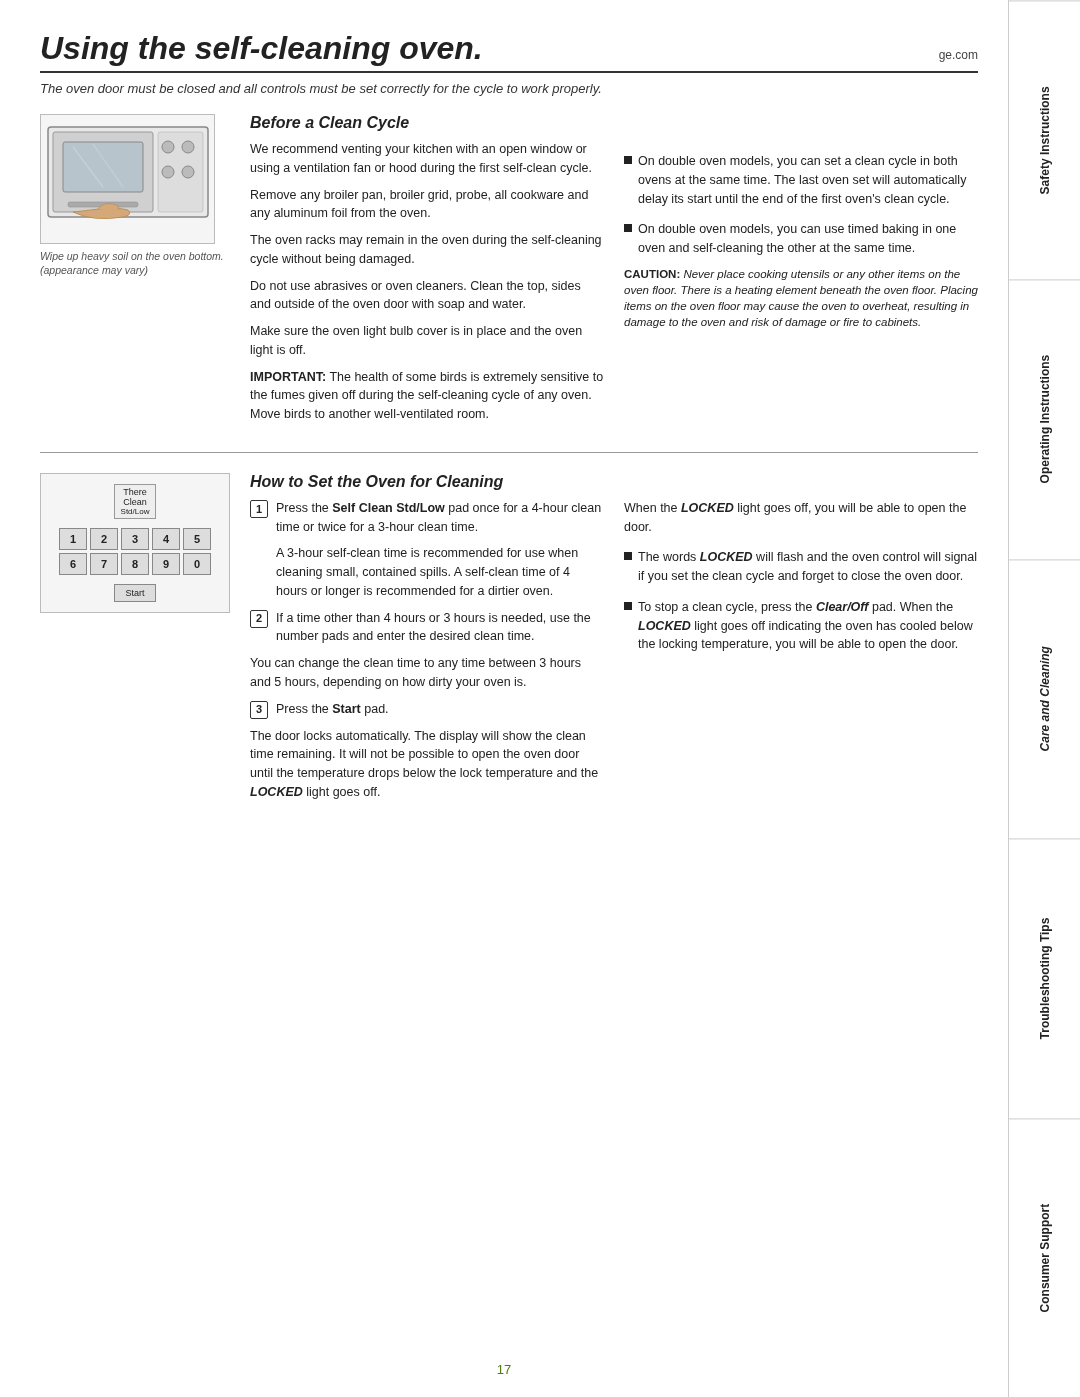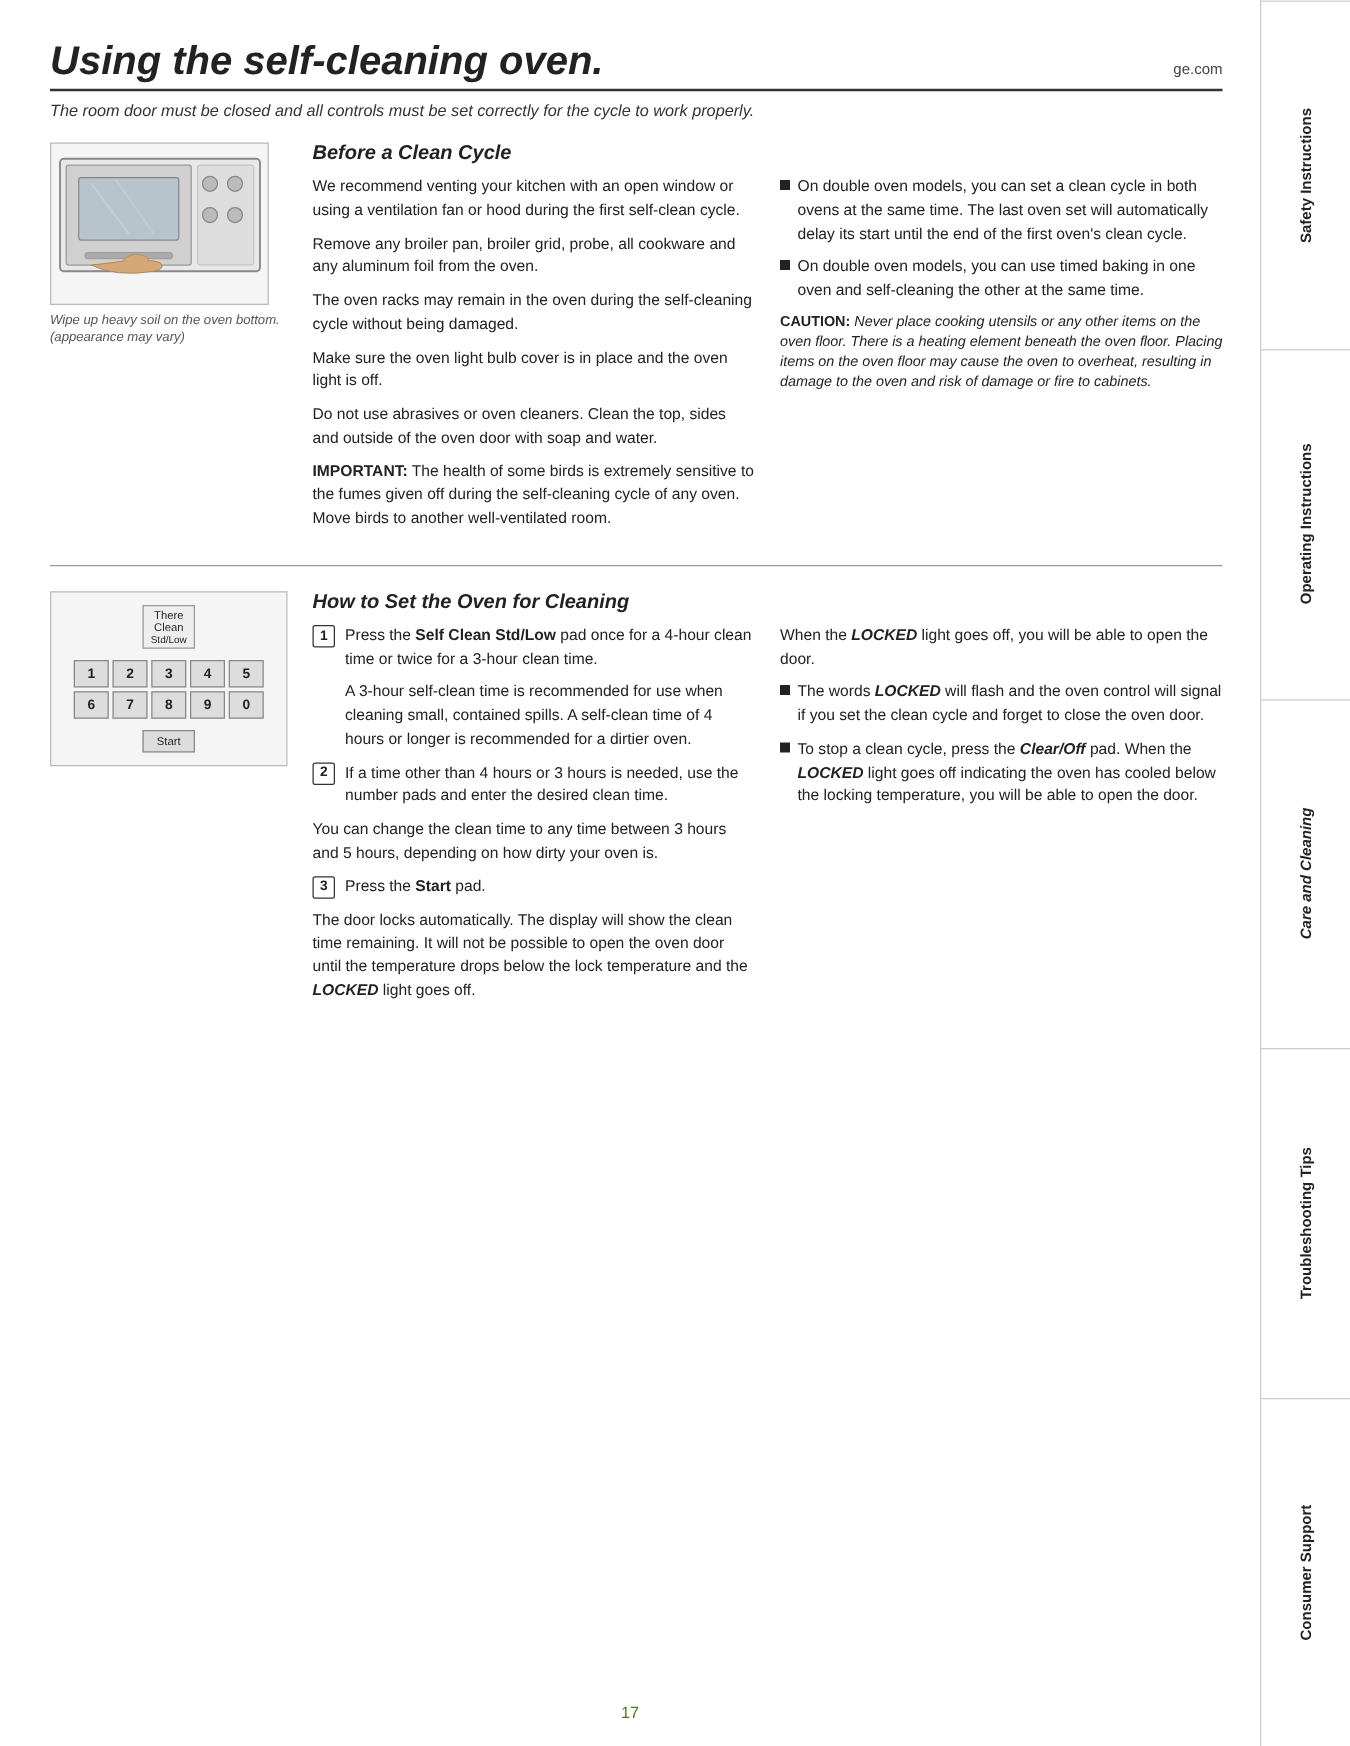--- a/index.html
+++ b/index.html
@@ -147,20 +147,21 @@
       font-style: italic;
     }
 
     
     .bullet-item {
       display: flex;
       gap: 6px;
       margin-bottom: 8px;
       font-size: 12.5px;
       line-height: 1.5;
+      margin-top: 12px;
     }
 
     .bullet-square {
       width: 8px;
       height: 8px;
       background: #222;
       flex-shrink: 0;
       margin-top: 4px;
     }
 
@@ -286,21 +287,21 @@
 <body>
 
 <div class="page-wrapper">
   <div class="main-content">
 
     <div class="page-header">
       <span class="page-title">Using the self-cleaning oven.</span>
       <span class="page-website">ge.com</span>
     </div>
 
-    <p class="page-subtitle">The room door must be closed and all controls must be set correctly for the cycle to work properly.</p>
+    <p class="page-subtitle">The oven door must be closed and all controls must be set correctly for the cycle to work properly.</p>
 
     <div class="two-col">
       <div class="left-col">
         <div class="oven-illustration">
 
           <svg viewBox="0 0 170 125" xmlns="http://www.w3.org/2000/svg">
 
             <rect x="5" y="10" width="160" height="90" rx="3" fill="#e8e8e8" stroke="#888" stroke-width="1.5"></rect>
 
             <rect x="10" y="15" width="100" height="80" rx="2" fill="#d0d0d0" stroke="#999" stroke-width="1"></rect>
@@ -327,22 +328,22 @@
       </div>
 
       <div class="right-col">
         <h2 class="section-heading">Before a Clean Cycle</h2>
 
         <div class="right-section-cols">
           <div class="right-section-left">
             <p class="body-text">We recommend venting your kitchen with an open window or using a ventilation fan or hood during the first self-clean cycle.</p>
             <p class="body-text">Remove any broiler pan, broiler grid, probe, all cookware and any aluminum foil from the oven.</p>
             <p class="body-text">The oven racks may remain in the oven during the self-cleaning cycle without being damaged.</p>
+            <p class="body-text">Do not use abrasives or oven cleaners. Clean the top, sides and outside of the oven door with soap and water.</p>
             <p class="body-text">Make sure the oven light bulb cover is in place and the oven light is off.</p>
-            <p class="body-text">Do not use abrasives or oven cleaners. Clean the top, sides and outside of the oven door with soap and water.</p>
             <p class="body-text">
               <strong>IMPORTANT:</strong> The health of some birds is extremely sensitive to the fumes given off during the self-cleaning cycle of any oven. Move birds to another well-ventilated room.
             </p>
           </div>
           <div class="right-section-right">
             <div class="bullet-item">
               <div class="bullet-square"></div>
               <span>On double oven models, you can set a clean cycle in both ovens at the same time. The last oven set will automatically delay its start until the end of the first oven's clean cycle.</span>
             </div>
             <div class="bullet-item">

